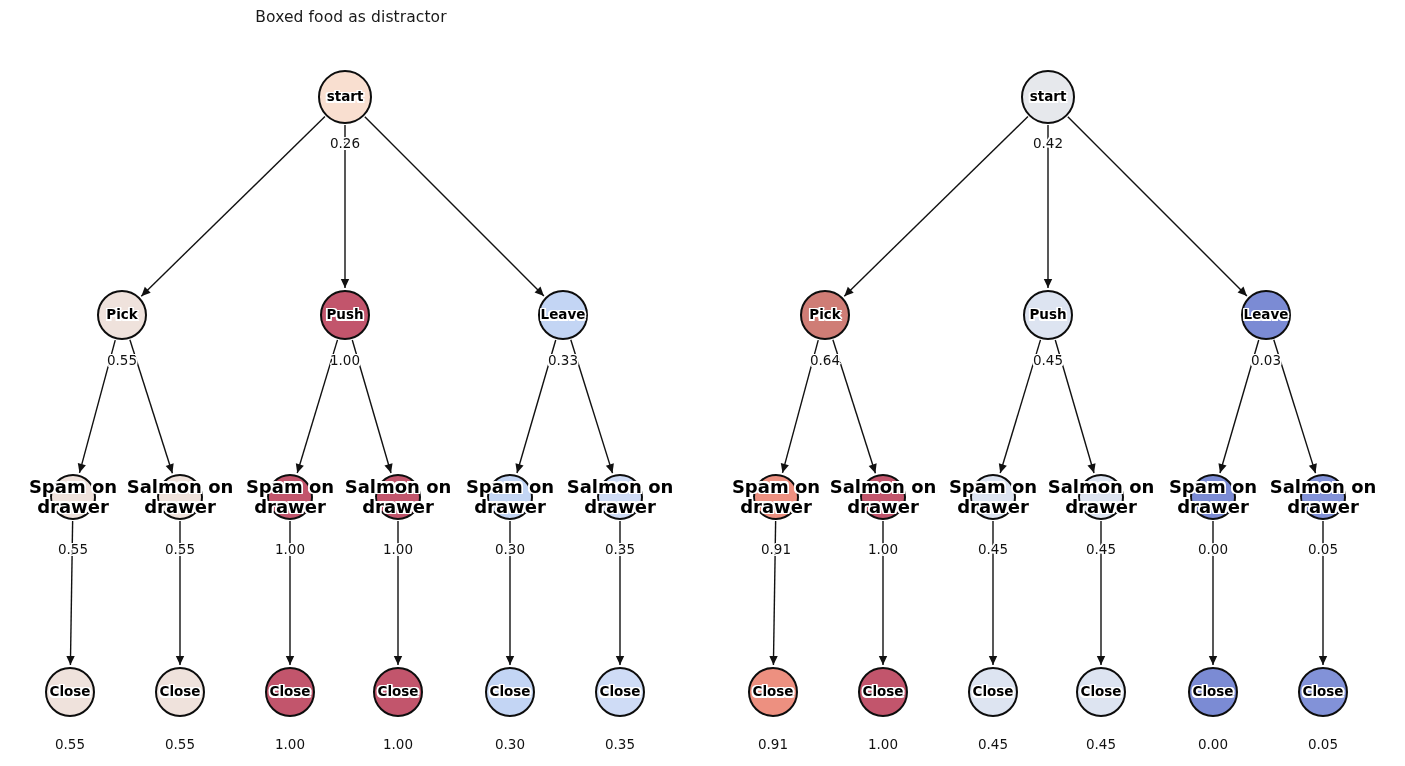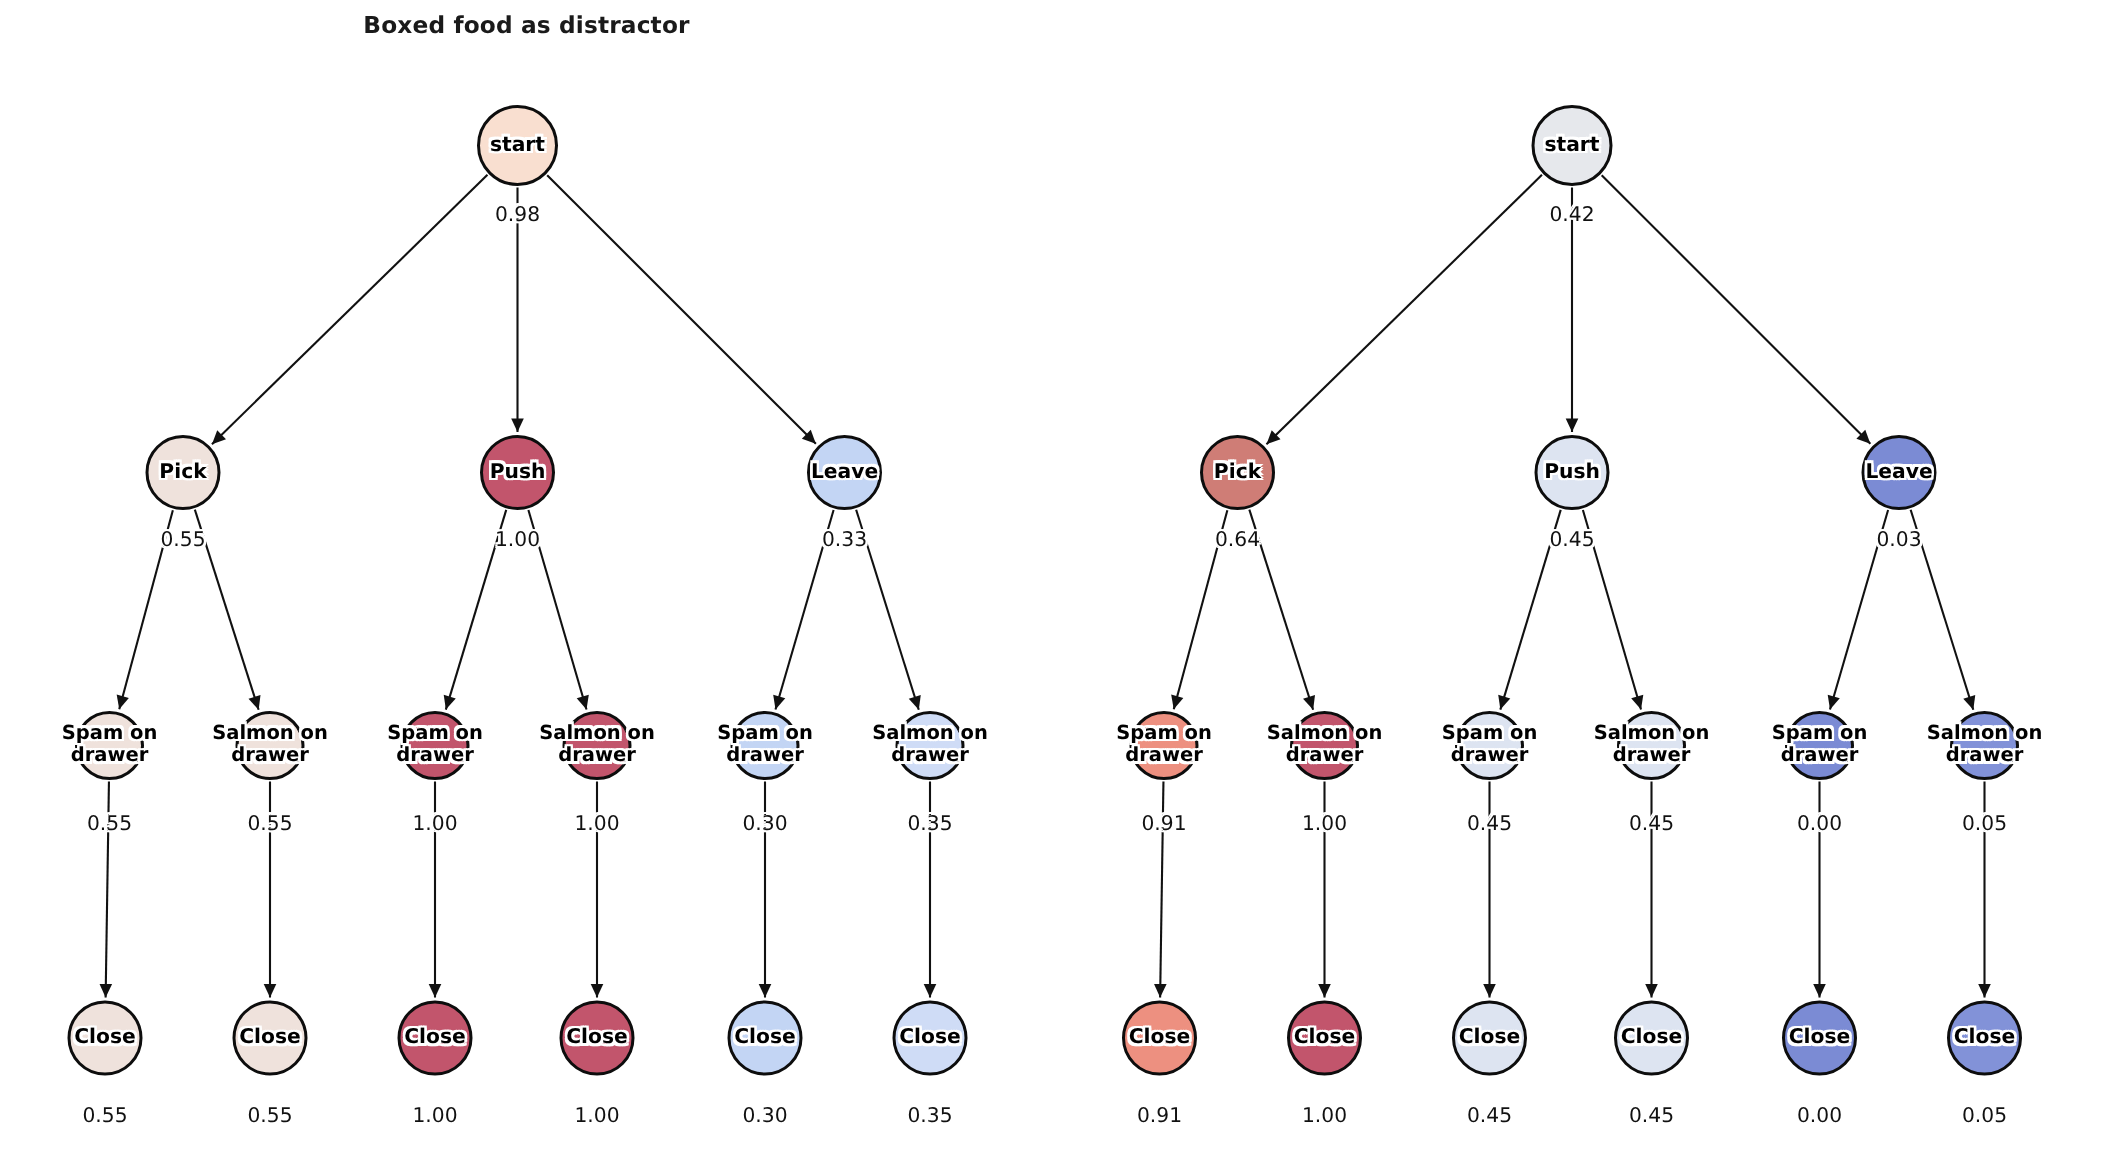--- a/index.html
+++ b/index.html
@@ -3,39 +3,39 @@
 <meta charset="utf-8">
 <style>
   html,body{margin:0;padding:0;background:#ffffff;}
   body{width:1405px;height:766px;font-family:"DejaVu Sans",sans-serif;overflow:hidden;}
   #root{position:relative;width:1405px;height:766px;}
   .panel{position:absolute;top:0;height:766px;width:702px;}
   #panel-left{left:0;}
   #panel-right{left:703px;}
   .panel-title{
     position:absolute;top:8px;left:0;width:702px;text-align:center;
-    font-size:15.5px;color:#1a1a1a;font-weight:700;
+    font-size:15.5px;color:#1a1a1a;font-weight:400;
     font-family:"DejaVu Sans",sans-serif;letter-spacing:.1px;
   }
   .edges{position:absolute;top:0;left:0;width:702px;height:766px;}
   .node{
     position:absolute;border:2.2px solid #0d0d0d;border-radius:50%;
     box-sizing:border-box;display:flex;align-items:center;justify-content:center;
     z-index:3;
   }
   .node-label{
     position:absolute;left:50%;top:50%;transform:translate(-50%,-50%);
     font-weight:bold;font-size:13.5px;color:#000;white-space:nowrap;text-align:center;
     line-height:1.12;z-index:4;pointer-events:none;
     text-shadow:
       -1.6px -1.6px 0 #fff, 1.6px -1.6px 0 #fff,
       -1.6px  1.6px 0 #fff, 1.6px  1.6px 0 #fff,
       -1.6px 0 0 #fff, 1.6px 0 0 #fff, 0 -1.6px 0 #fff, 0 1.6px 0 #fff;
   }
-  .node-label.small{font-size:13px;}
+  .node-label.small{font-size:18px;}
   .edge-value{
     position:absolute;font-size:13.5px;color:#111;white-space:nowrap;
     transform:translate(-50%,-50%);z-index:5;
     font-family:"DejaVu Sans",sans-serif;
     text-shadow:
       -1.5px -1.5px 0 #fff, 1.5px -1.5px 0 #fff,
       -1.5px  1.5px 0 #fff, 1.5px  1.5px 0 #fff,
       -1.5px 0 0 #fff, 1.5px 0 0 #fff, 0 -1.5px 0 #fff, 0 1.5px 0 #fff;
   }
   .leaf-value{
@@ -76,21 +76,21 @@
         <polygon points="290,665 294.2,656 285.8,656" fill="#111"></polygon>
         <path d="M 398 521 L 398 665" stroke="#111" stroke-width="1.4" fill="none"></path>
         <polygon points="398,665 402.2,656 393.8,656" fill="#111"></polygon>
         <path d="M 510 521 L 510 665" stroke="#111" stroke-width="1.4" fill="none"></path>
         <polygon points="510,665 514.2,656 505.8,656" fill="#111"></polygon>
         <path d="M 620 521 L 620 665" stroke="#111" stroke-width="1.4" fill="none"></path>
         <polygon points="620,665 624.2,656 615.8,656" fill="#111"></polygon>
       </svg>
       <div class="node" style="left: 318px; top: 70px; width: 54px; height: 54px; background: rgb(249, 223, 208);"></div>
       <div class="node-label" style="left: 345px; top: 97px;">start</div>
-      <div class="edge-value" style="left: 345px; top: 143px;">0.98</div>
+      <div class="edge-value" style="left: 345px; top: 143px;">0.26</div>
       <div class="node" style="left: 97px; top: 290px; width: 50px; height: 50px; background: rgb(239, 226, 220);"></div>
       <div class="node-label" style="left: 122px; top: 315px;">Pick</div>
       <div class="edge-value" style="left: 122px; top: 360px;">0.55</div>
       <div class="node" style="left: 320px; top: 290px; width: 50px; height: 50px; background: rgb(194, 85, 108);"></div>
       <div class="node-label" style="left: 345px; top: 315px;">Push</div>
       <div class="edge-value" style="left: 345px; top: 360px;">1.00</div>
       <div class="node" style="left: 538px; top: 290px; width: 50px; height: 50px; background: rgb(195, 213, 244);"></div>
       <div class="node-label" style="left: 563px; top: 315px;">Leave</div>
       <div class="edge-value" style="left: 563px; top: 360px;">0.33</div>
       <div class="node" style="left: 50px; top: 474px; width: 46px; height: 46px; background: rgb(239, 226, 220);"></div>

